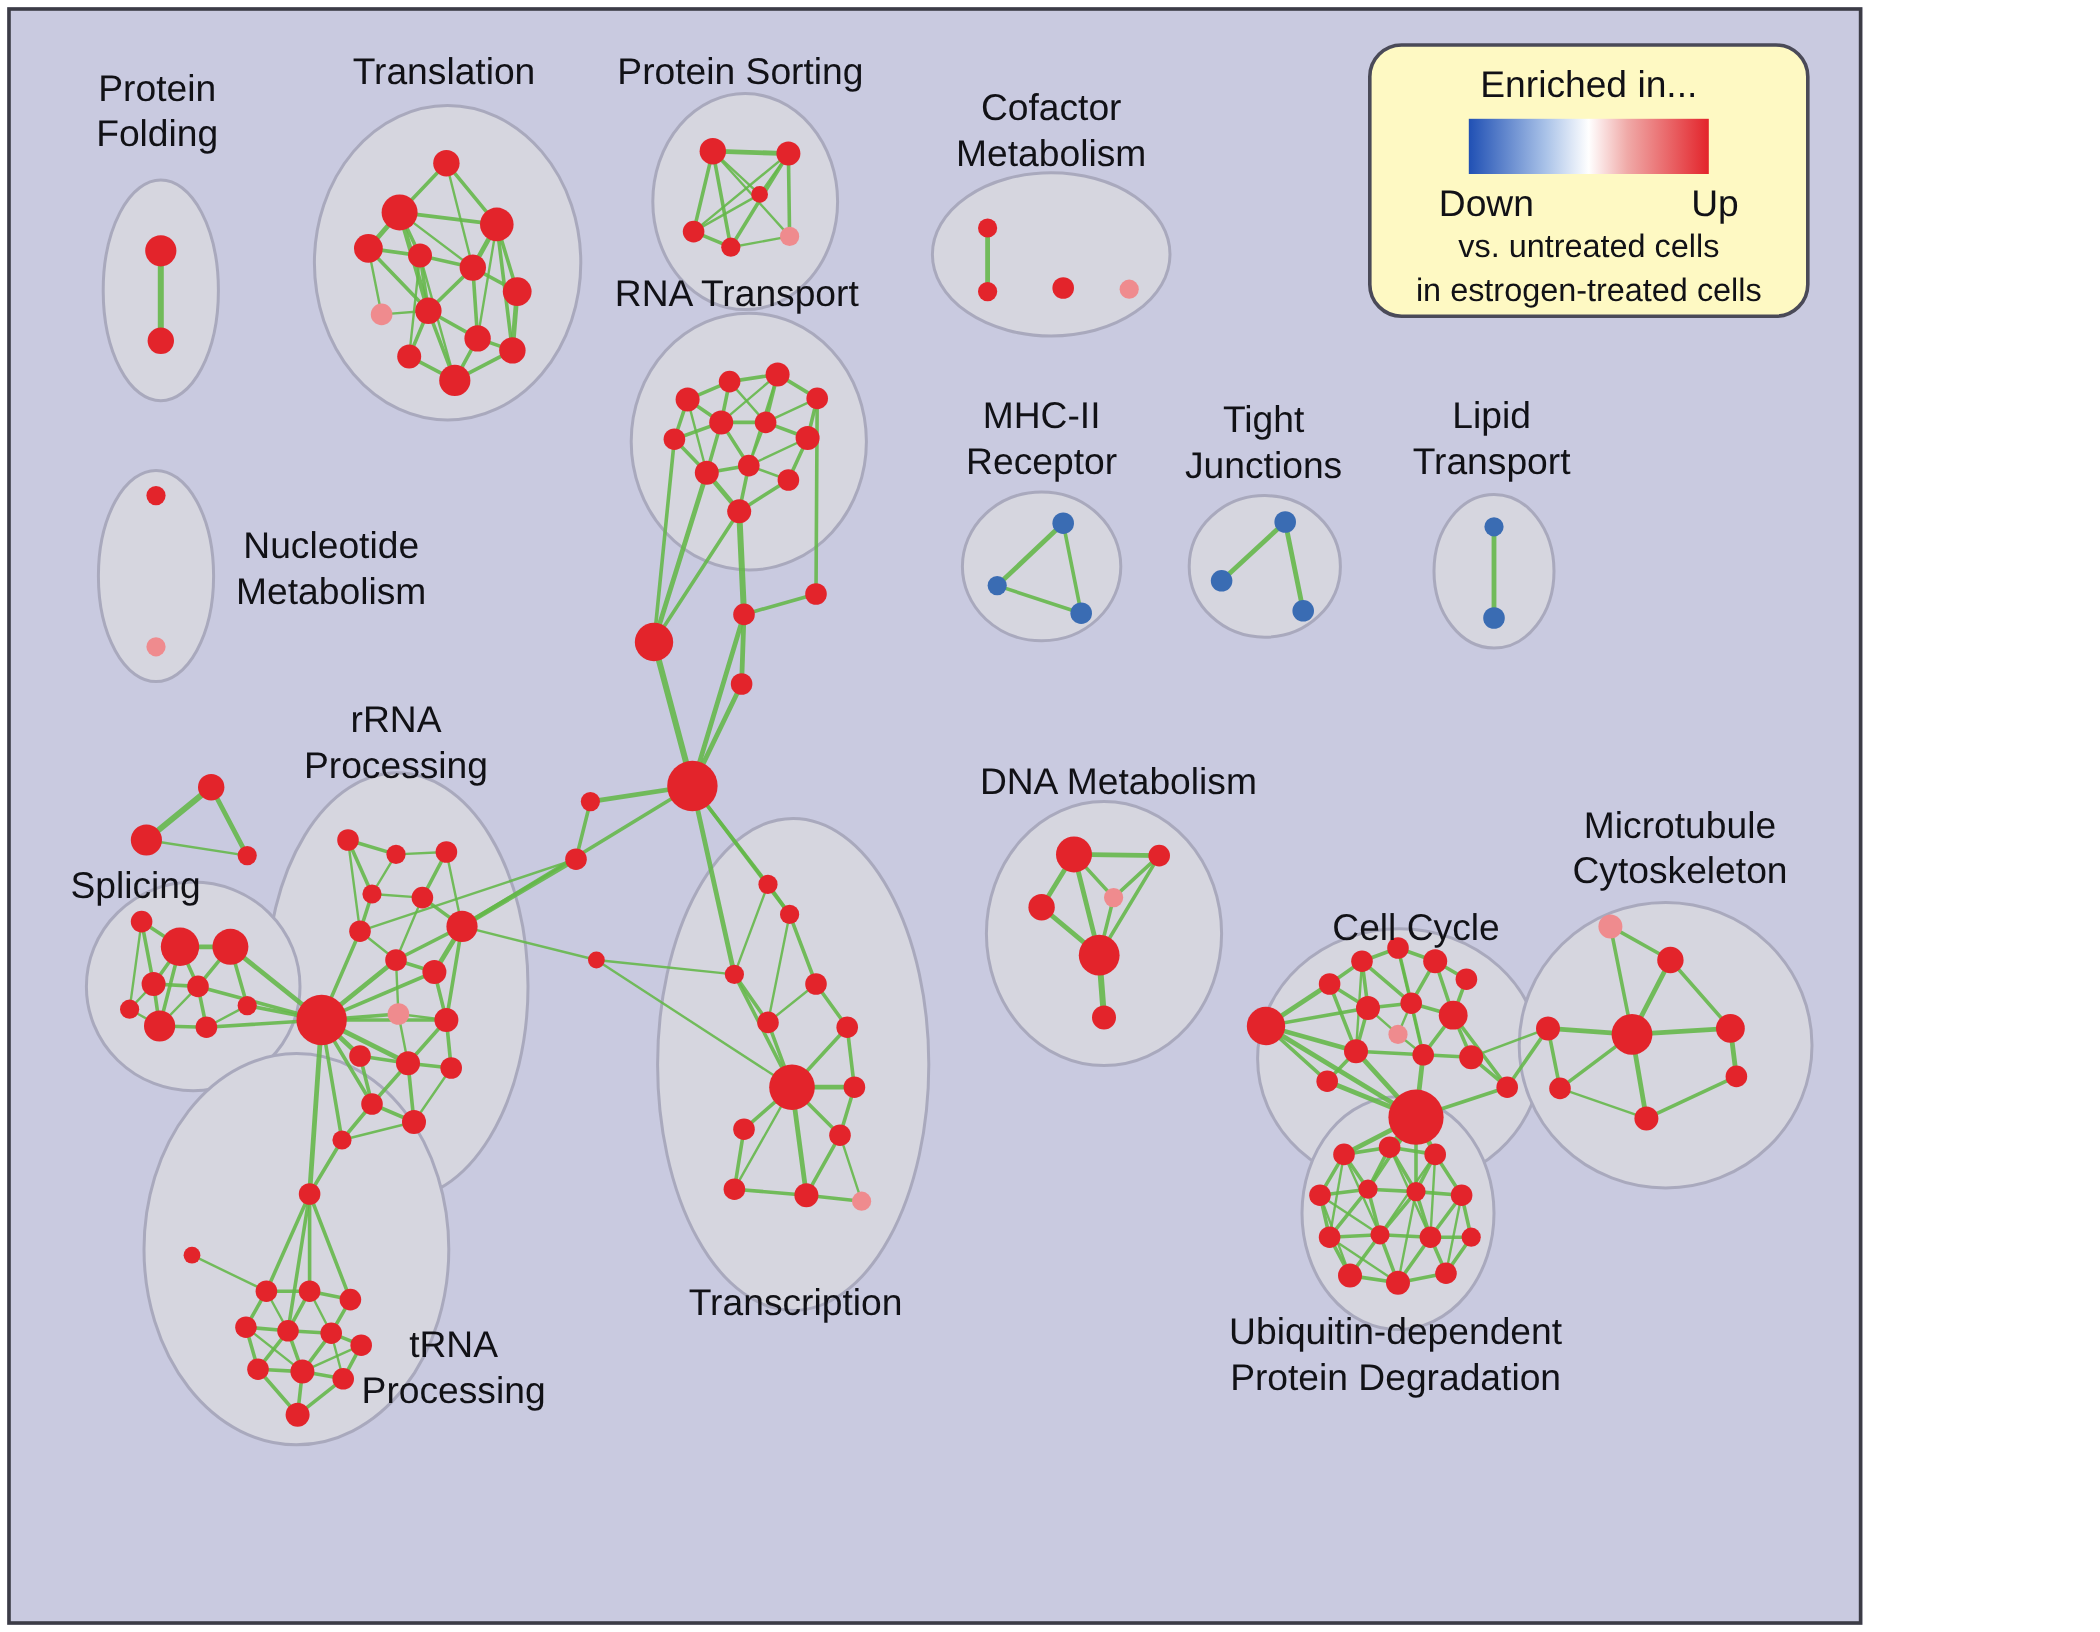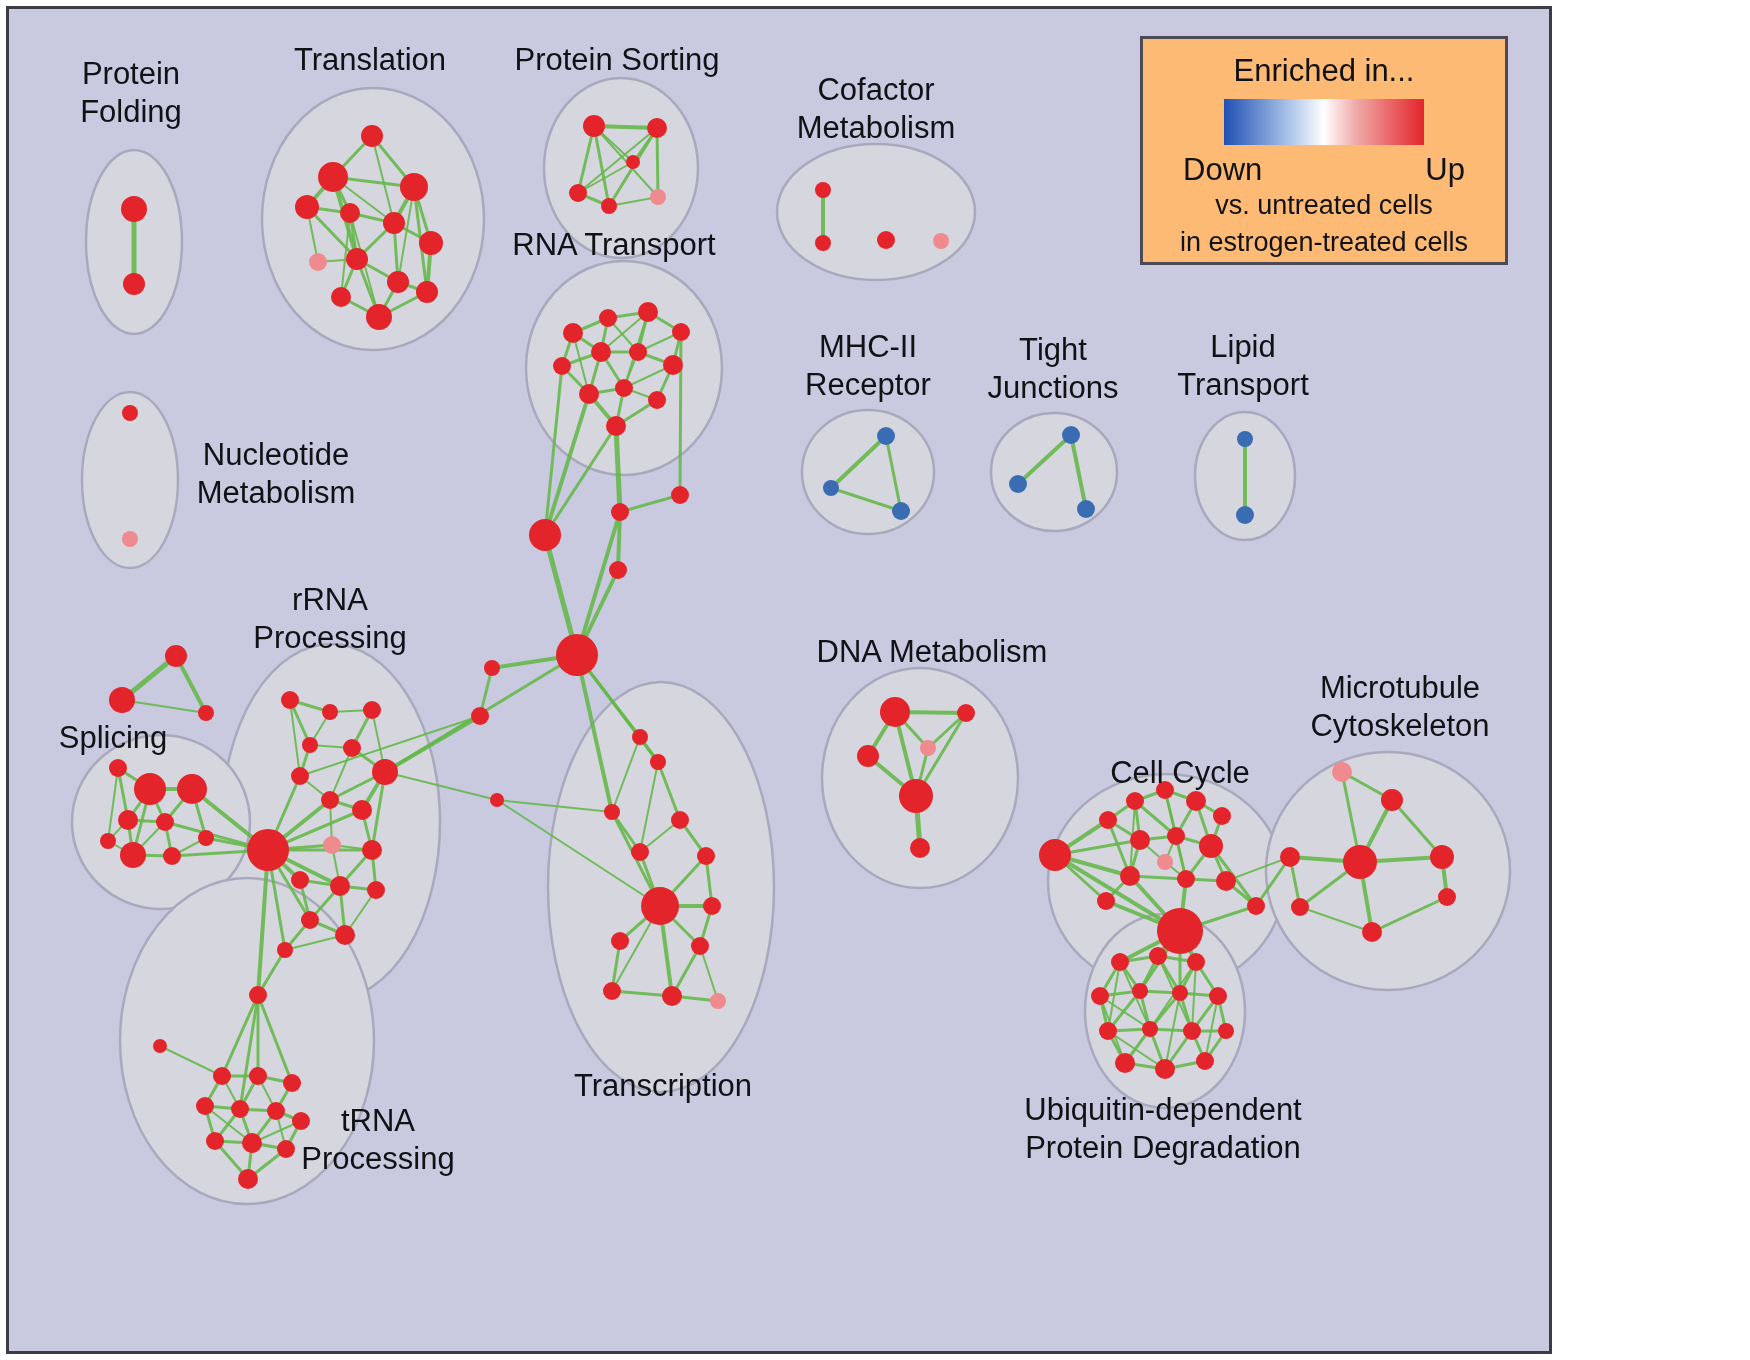--- a/index.html
+++ b/index.html
@@ -3,21 +3,21 @@
 <meta charset="utf-8">
 <style>
   html,body{margin:0;padding:0;background:#ffffff;}
   .page{position:relative;width:1558px;height:1360px;overflow:hidden;font-family:"Liberation Sans",sans-serif;}
   .canvas{position:absolute;left:6px;top:6px;right:6px;bottom:6px;border:3px solid #3c3c46;box-sizing:border-box;}
   .network-svg{position:absolute;left:0;top:0;width:1750px;height:1360px;}
   .cluster-label{font-family:"Liberation Sans",sans-serif;font-size:31px;text-anchor:middle;}
   .legend{position:absolute;left:1140px;top:36px;width:368px;height:229px;border:3px solid #4a4a58;box-sizing:border-box;}
   .legend-title{text-align:center;font-size:31px;padding-top:12px;line-height:40px;color:#111116;}
   .legend-gradient{width:200px;height:46px;margin:8px auto 0 auto;}
-  .legend-scale-row{display:flex;justify-content:space-between;padding:0 40px;font-size:31px;line-height:38px;margin-top:6px;color:#111116;}
+  .legend-scale-row{display:flex;justify-content:space-between;padding:0 56px;font-size:31px;line-height:38px;margin-top:6px;color:#111116;}
   .legend-sub{text-align:center;font-size:27px;line-height:33px;color:#111116;}
   .legend-sub.first{margin-top:4px;}
 </style>
 </head>
 <body>
 
 <div class="page">
   <div class="canvas" style="background: rgb(201, 202, 224);"></div>
 
   <svg class="network-svg" viewBox="0 0 1750 1360">
@@ -532,21 +532,21 @@
         <text x="113" y="748" fill="#111116" class="cluster-label"><tspan x="113" dy="0">Splicing</tspan></text>
         <text x="378" y="1131" fill="#111116" class="cluster-label"><tspan x="378" dy="0">tRNA</tspan><tspan x="378" dy="38">Processing</tspan></text>
         <text x="663" y="1096" fill="#111116" class="cluster-label"><tspan x="663" dy="0">Transcription</tspan></text>
         <text x="932" y="662" fill="#111116" class="cluster-label"><tspan x="932" dy="0">DNA Metabolism</tspan></text>
         <text x="1180" y="783" fill="#111116" class="cluster-label"><tspan x="1180" dy="0">Cell Cycle</tspan></text>
         <text x="1400" y="698" fill="#111116" class="cluster-label"><tspan x="1400" dy="0">Microtubule</tspan><tspan x="1400" dy="38">Cytoskeleton</tspan></text>
         <text x="1163" y="1120" fill="#111116" class="cluster-label"><tspan x="1163" dy="0">Ubiquitin-dependent</tspan><tspan x="1163" dy="38">Protein Degradation</tspan></text>
       </g>
     </svg>
 
-  <div class="legend" style="background: #fdba74;">
+  <div class="legend" style="background: #fef9c3; border-radius: 28px;">
     <div class="legend-title">Enriched in...</div>
     <div class="legend-gradient" style="background: linear-gradient(90deg, rgb(32, 80, 180) 0%, rgb(169, 194, 232) 32%, rgb(255, 255, 255) 50%, rgb(240, 170, 168) 66%, rgb(227, 36, 43) 100%);"></div>
     <div class="legend-scale-row">
       <span>Down</span>
       <span>Up</span>
     </div>
     <div class="legend-sub">vs. untreated cells</div>
     <div class="legend-sub first">in estrogen-treated cells</div>
   </div>
 </div>

